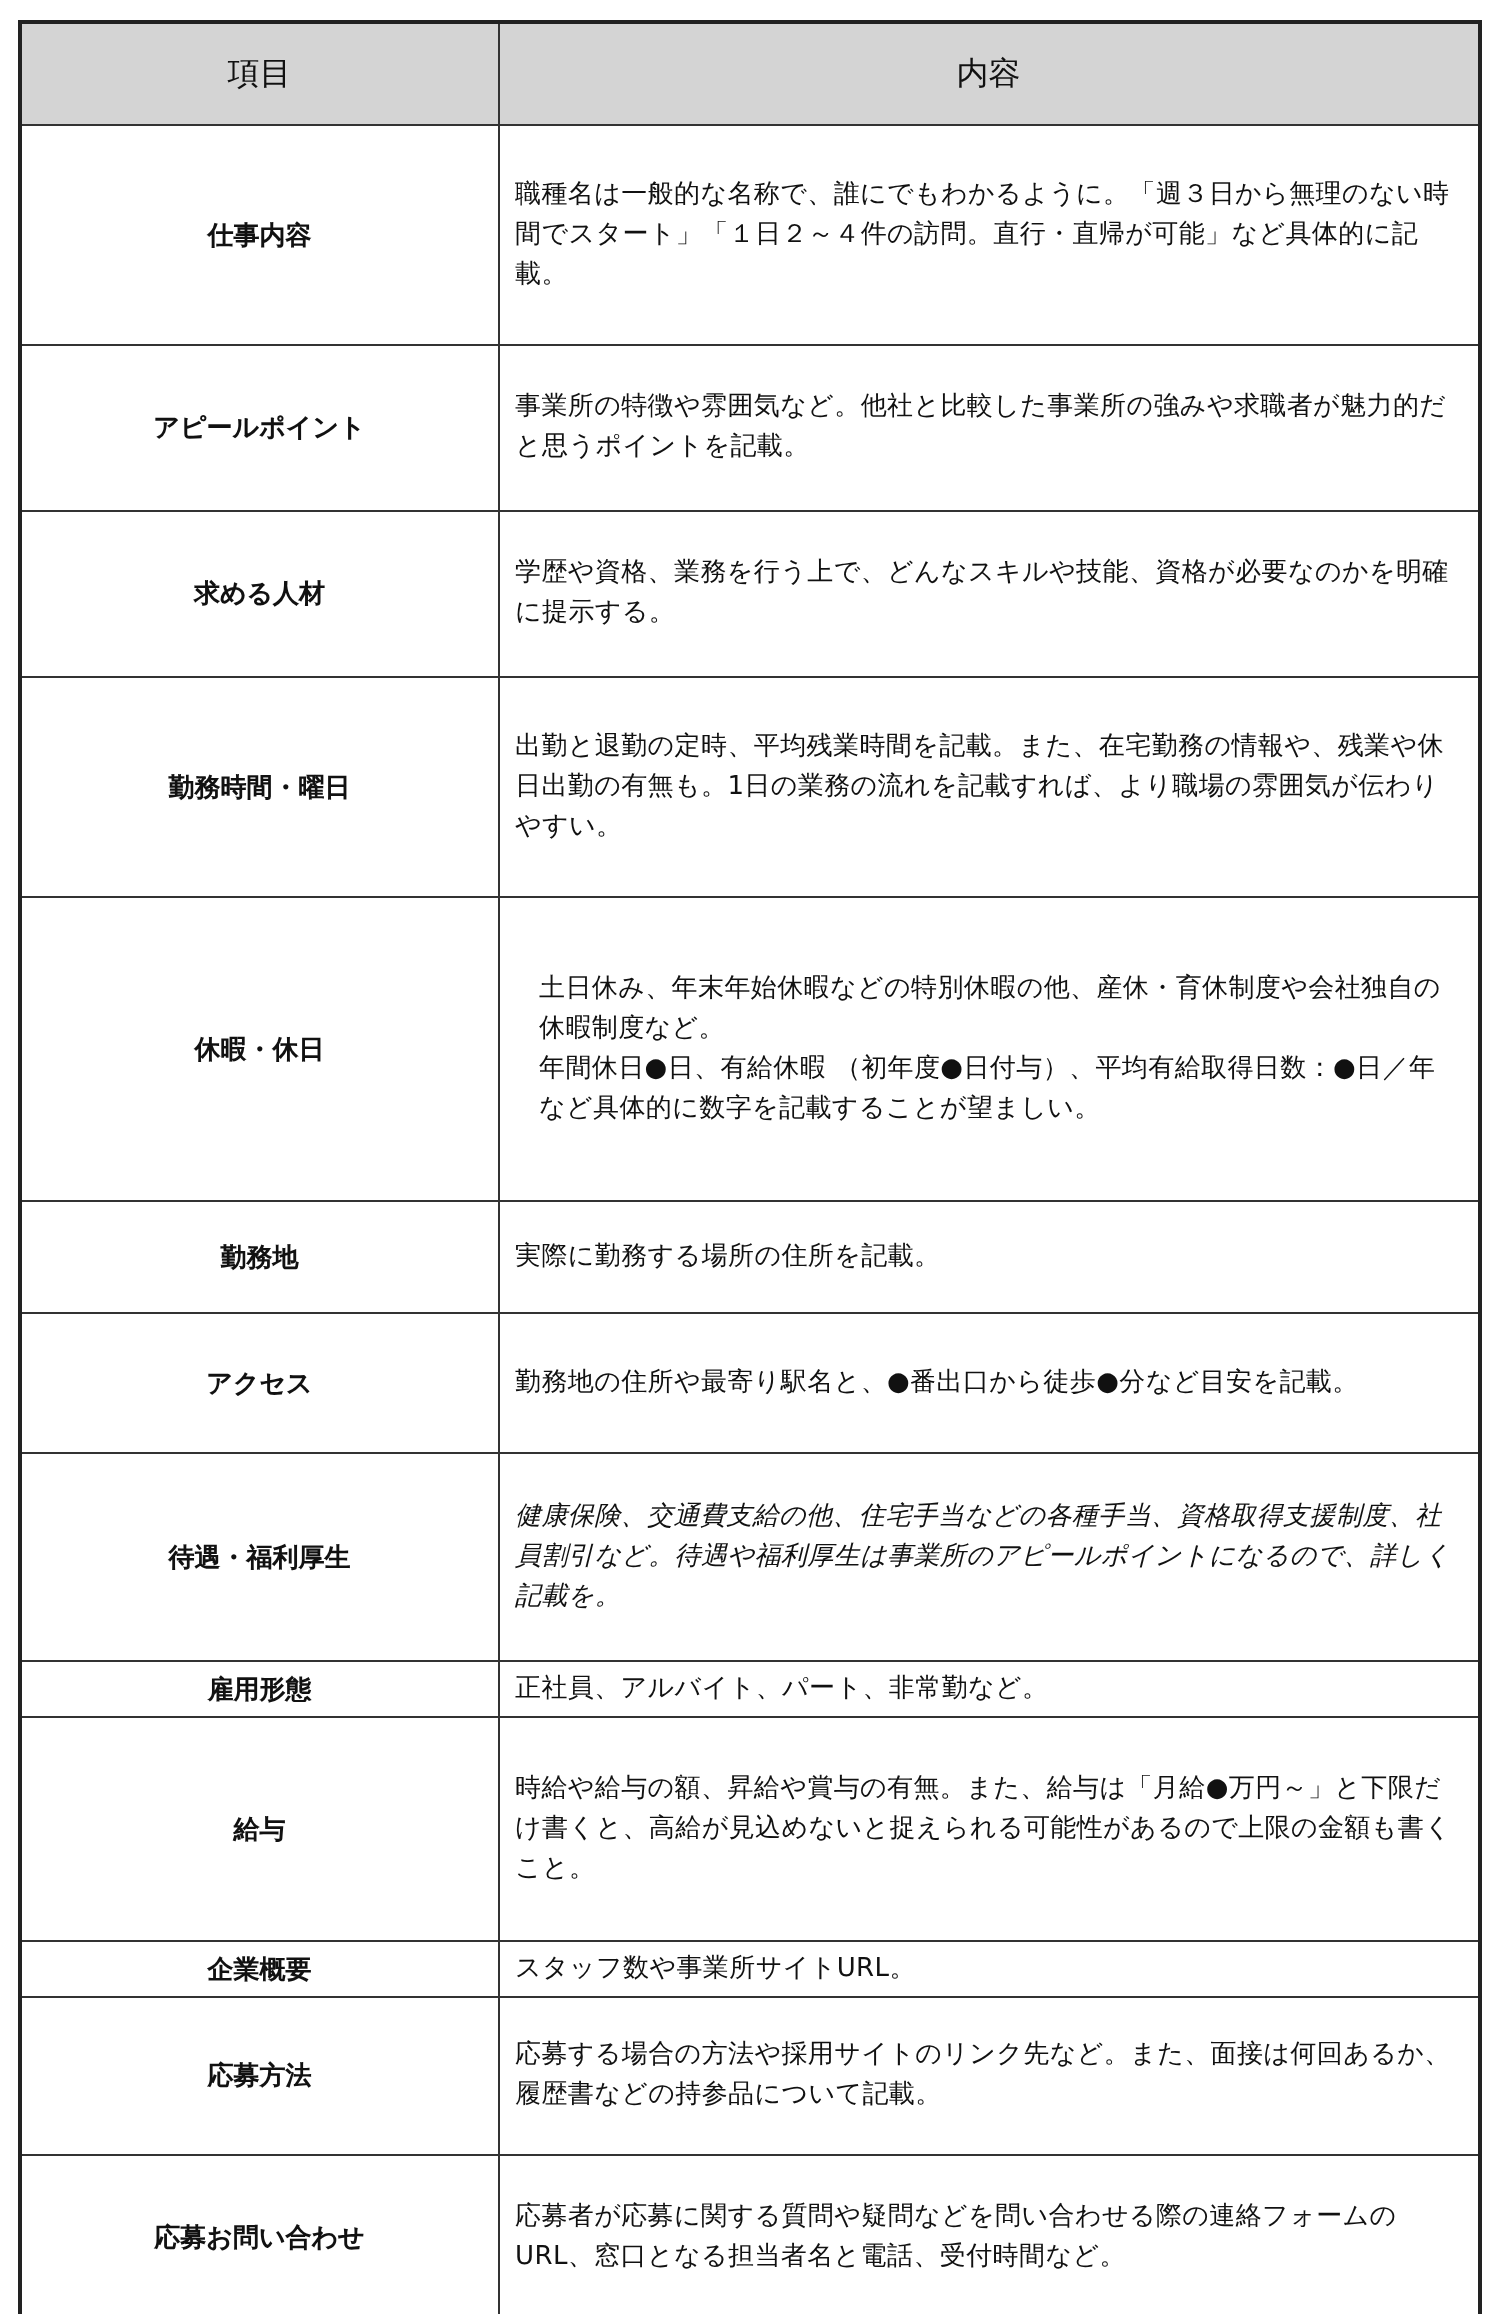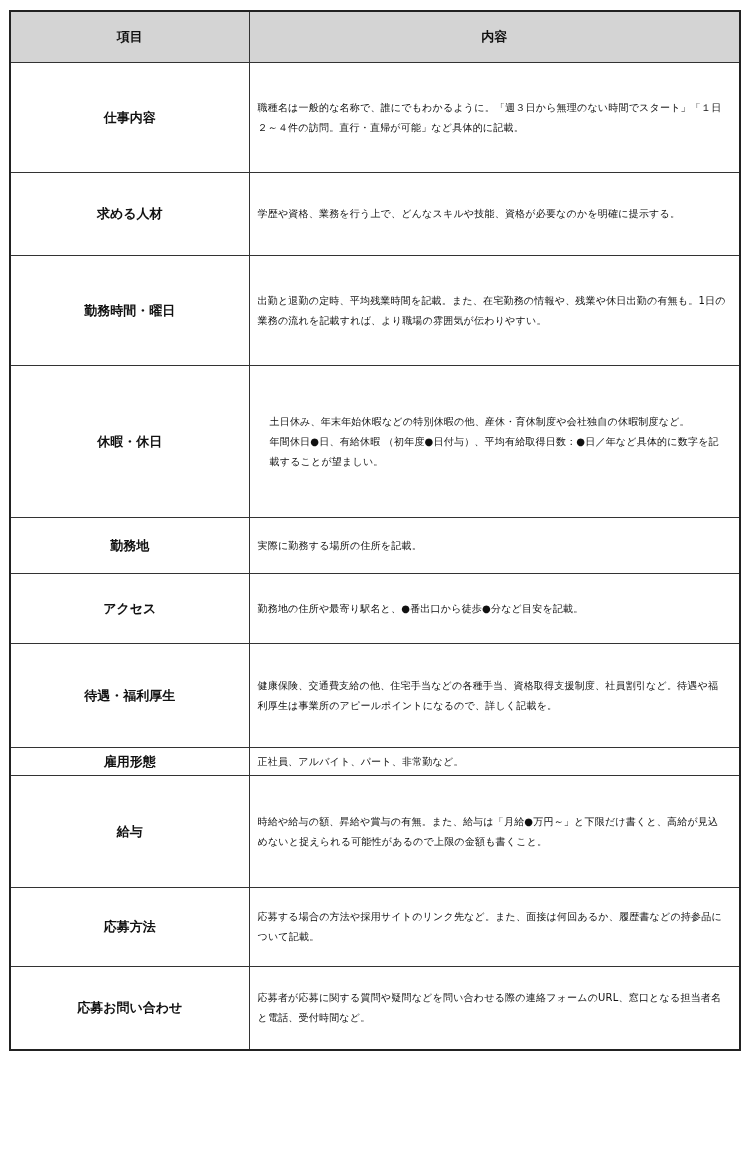--- a/index.html
+++ b/index.html
@@ -1,43 +1,47 @@
 <!DOCTYPE html>
 <html><head>
 <meta charset="utf-8">
 <style>
   html, body { margin:0; padding:0; background:#ffffff; }
   body { width:750px; height:1157px; position:relative; overflow:hidden;
          font-family:"DejaVu Sans", "Liberation Sans", sans-serif; color:#111; }
   table { position:absolute; left:9px; top:10px; width:732px;
           border-collapse:collapse; border:2px solid #222; table-layout:fixed; }
   td, th { border:1.5px solid #333; padding:0; vertical-align:middle; }
-  th { background:#d4d4d4; font-weight:bold; font-size:13px; height:50px; text-align:center; }
+  th { background:#d4d4d4; font-weight:normal; font-size:16px; height:50px; text-align:center; }
   col.c1 { width:239px; }
   td.label { text-align:center; font-weight:bold; font-size:13px; }
-  td.desc { font-size:10px; line-height:20px; padding:0 12px 0 8px; letter-spacing:0.2px; }
+  td.desc { font-size:13px; line-height:20px; padding:0 12px 0 8px; letter-spacing:0.2px; }
 </style>
 </head>
 <body>
 
 <table>
   <colgroup>
       <col class="c1">
       <col>
     </colgroup>
   <thead>
     <tr>
       <th>項目</th>
       <th>内容</th>
     </tr>
   </thead>
   <tbody id="tbody">
       <tr style="height: 110px;">
         <td class="label">仕事内容</td>
         <td class="desc" style="white-space: pre-line;">職種名は一般的な名称で、誰にでもわかるように。「週３日から無理のない時間でスタート」「１日２～４件の訪問。直行・直帰が可能」など具体的に記載。</td>
+      </tr>
+      <tr style="height: 83px;">
+        <td class="label">アピールポイント</td>
+        <td class="desc" style="white-space: pre-line;">事業所の特徴や雰囲気など。他社と比較した事業所の強みや求職者が魅力的だと思うポイントを記載。</td>
       </tr>
       <tr style="height: 83px;">
         <td class="label">求める人材</td>
         <td class="desc" style="white-space: pre-line;">学歴や資格、業務を行う上で、どんなスキルや技能、資格が必要なのかを明確に提示する。</td>
       </tr>
       <tr style="height: 110px;">
         <td class="label">勤務時間・曜日</td>
         <td class="desc" style="white-space: pre-line;">出勤と退勤の定時、平均残業時間を記載。また、在宅勤務の情報や、残業や休日出勤の有無も。1日の業務の流れを記載すれば、より職場の雰囲気が伝わりやすい。</td>
       </tr>
       <tr style="height: 152px;">
@@ -48,29 +52,33 @@
       <tr style="height: 56px;">
         <td class="label">勤務地</td>
         <td class="desc" style="white-space: pre-line;">実際に勤務する場所の住所を記載。</td>
       </tr>
       <tr style="height: 70px;">
         <td class="label">アクセス</td>
         <td class="desc" style="white-space: pre-line;">勤務地の住所や最寄り駅名と、●番出口から徒歩●分など目安を記載。</td>
       </tr>
       <tr style="height: 104px;">
         <td class="label">待遇・福利厚生</td>
-        <td class="desc" style="white-space: pre-line;">健康保険、交通費支給の他、住宅手当などの各種手当、資格取得支援制度、社員割引など。待遇や福利厚生は事業所のアピールポイントになるので、詳しく記載を。</td>
+        <td class="desc" style="white-space: pre-line; font-style: italic;">健康保険、交通費支給の他、住宅手当などの各種手当、資格取得支援制度、社員割引など。待遇や福利厚生は事業所のアピールポイントになるので、詳しく記載を。</td>
       </tr>
       <tr style="height: 28px;">
         <td class="label">雇用形態</td>
         <td class="desc" style="white-space: pre-line;">正社員、アルバイト、パート、非常勤など。</td>
       </tr>
       <tr style="height: 112px;">
         <td class="label">給与</td>
         <td class="desc" style="white-space: pre-line;">時給や給与の額、昇給や賞与の有無。また、給与は「月給●万円～」と下限だけ書くと、高給が見込めないと捉えられる可能性があるので上限の金額も書くこと。</td>
+      </tr>
+      <tr style="height: 28px;">
+        <td class="label">企業概要</td>
+        <td class="desc" style="white-space: pre-line;">スタッフ数や事業所サイトURL。</td>
       </tr>
       <tr style="height: 79px; padding-left: 38px;">
         <td class="label">応募方法</td>
         <td class="desc" style="white-space: pre-line;">応募する場合の方法や採用サイトのリンク先など。また、面接は何回あるか、履歴書などの持参品について記載。</td>
       </tr>
       <tr style="height: 83px;">
         <td class="label">応募お問い合わせ</td>
         <td class="desc" style="white-space: pre-line;">応募者が応募に関する質問や疑問などを問い合わせる際の連絡フォームのURL、窓口となる担当者名と電話、受付時間など。</td>
       </tr>
     </tbody>

